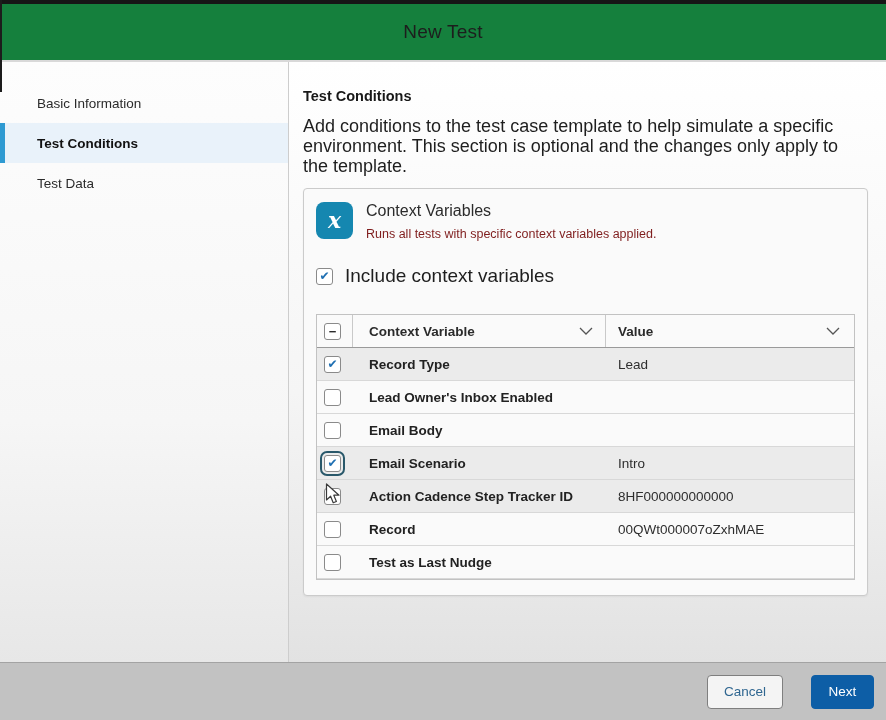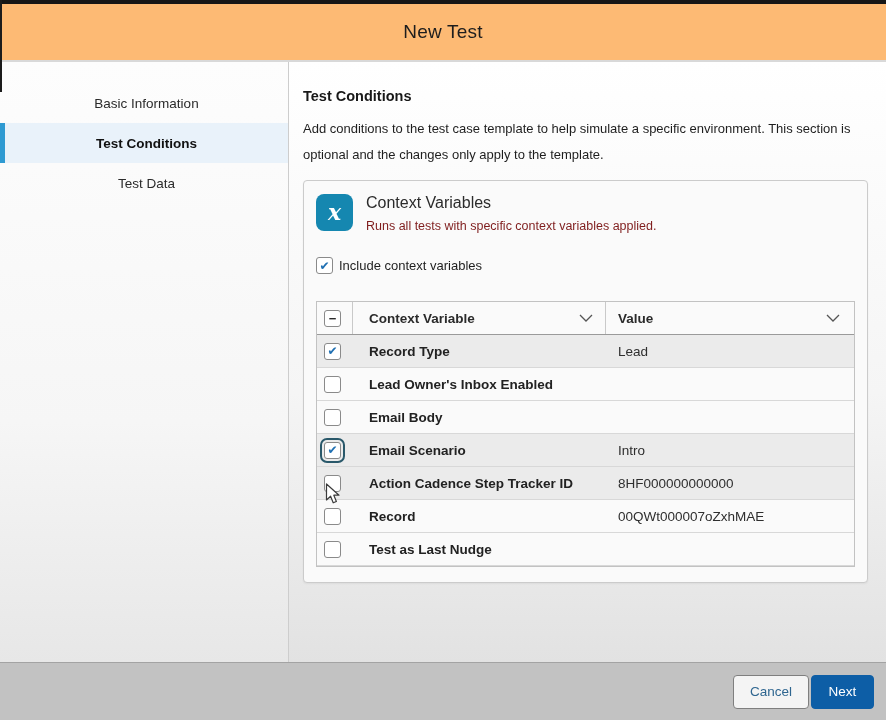--- a/index.html
+++ b/index.html
@@ -3,52 +3,52 @@
 <meta charset="utf-8">
 <style>
   * { margin:0; padding:0; box-sizing:border-box; }
   html,body { width:886px; height:720px; overflow:hidden;
     font-family:"Liberation Sans","DejaVu Sans",sans-serif; background:#e9e9e9; }
   .screen { position:relative; width:886px; height:720px; background:#fff; }
 
   .top-strip { height:4px; background:#161616; width:100%; }
   .left-edge-artifact { position:absolute; left:0; top:0; width:2px; height:92px; background:#1c1c1c; }
 
-  .modal-header { height:58px; background:#fdba74; border-bottom:2px solid #d9d9d9;
+  .modal-header { height:58px; background:#15803d; border-bottom:2px solid #d9d9d9;
     display:flex; align-items:center; justify-content:center; }
   .modal-title { font-size:19px; color:#1d1d1d; font-weight:500; letter-spacing:.2px; }
 
   .modal-body { display:flex; height:600px; }
 
   
   .sidebar { width:289px; border-right:1px solid #cdcdcd; padding-top:21px;
     background:linear-gradient(180deg,#fdfdfd 0%,#f6f6f6 60%,#e7e7e7 100%); }
-  .side-item { height:40px; display:flex; align-items:center; 
-    font-size:13.5px; color:#2b2b2b; cursor:pointer; border-left:5px solid transparent;justify-content:center; }
+  .side-item { height:40px; display:flex; align-items:center; padding-left:32px;
+    font-size:13.5px; color:#2b2b2b; cursor:pointer; border-left:5px solid transparent; }
   .side-item.active { background:#e9f2fa; border-left:5px solid #2e9ad2; font-weight:bold; color:#111; }
 
   
   .content { flex:1; padding:26px 17px 0 14px;
     background:linear-gradient(180deg,#ffffff 0%,#f5f5f5 55%,#e2e2e2 100%); }
   .content-heading { font-size:14.5px; font-weight:bold; color:#181818; }
-  .content-desc { margin-top:12px; font-size:13px; line-height:26px; color:#1e1e1e; max-width:565px; }
+  .content-desc { margin-top:12px; font-size:18px; line-height:20px; color:#1e1e1e; max-width:565px; }
 
   
   .card { margin-top:12px; width:565px; border:1px solid #cbcbcb; border-radius:4px;
     background:#fafafa; padding:13px 12px 15px 12px; box-shadow:0 1px 2px rgba(0,0,0,.05); }
   .card-head { display:flex; align-items:flex-start; gap:13px; }
   .var-icon { width:37px; height:37px; border-radius:8px; background:#1587b0; flex:0 0 auto;
     display:flex; align-items:center; justify-content:center; }
   .var-icon span { color:#fff; font-size:22px; font-weight:bold; font-style:italic;
     font-family:"DejaVu Serif",serif; line-height:1; transform:translateY(-1px); }
   .card-title { font-size:16px; color:#2b2b2b; }
   .card-sub { font-size:12.5px; color:#7f1d1d; margin-top:7px; }
 
-  .include-row { margin-top:24px; display:flex; align-items:center; gap:6px;
-    font-size:13px; color:#1e1e1e; }
+  .include-row { margin-top:24px; display:flex; align-items:center; gap:12px;
+    font-size:19px; color:#1e1e1e; }
 
   
   .cb { width:17px; height:17px; border:1.5px solid #8a8a8a; border-radius:3px; background:#fff;
     display:inline-flex; align-items:center; justify-content:center; cursor:pointer; flex:0 0 auto; }
   .cb::after { content:""; font-size:12px; line-height:1; }
   .cb.checked::after { content:"\2714"; color:#1f6fb2; font-weight:bold; }
   .cb.indet::after { content:"\2212"; color:#2a2a2a; font-weight:bold; font-size:13px; }
   .cb.focus-ring { outline:2px solid #29586a; outline-offset:2px; }
 
   
@@ -63,21 +63,21 @@
 
   .trow { display:flex; height:33px; align-items:center; border-bottom:1px solid #d8d8d8;
     font-size:13.5px; color:#222; cursor:pointer; }
   .trow.shaded { background:#ebebeb; }
   .trow .rc-cb { width:36px; padding-left:7px; display:flex; align-items:center; }
   .trow .cell-name { flex:1; padding-left:16px;font-weight:bold; }
   .trow .cell-value { width:248px; padding-left:12px; color:#2e2e2e; }
 
   
   .modal-footer { height:58px; background:#c2c2c2; border-top:1px solid #a3a3a3;
-    display:flex; align-items:center; justify-content:flex-end; gap:2px; padding-right:12px; }
+    display:flex; align-items:center; justify-content:flex-end; gap:28px; padding-right:12px; }
   .btn { height:34px; border-radius:4px; font-size:13.5px; display:flex; align-items:center;
     justify-content:center; cursor:pointer; font-family:inherit; }
   .btn-cancel { width:76px; background:#f4f4f4; border:1px solid #7f7f7f; color:#2f6690; }
   .btn-next { width:63px; background:#0d5ea6; border:1px solid #0d5ea6; color:#fff; }
 
   .cursor { position:absolute; left:325px; top:483px; pointer-events:none; }
 </style>
 </head>
 <body>
 

